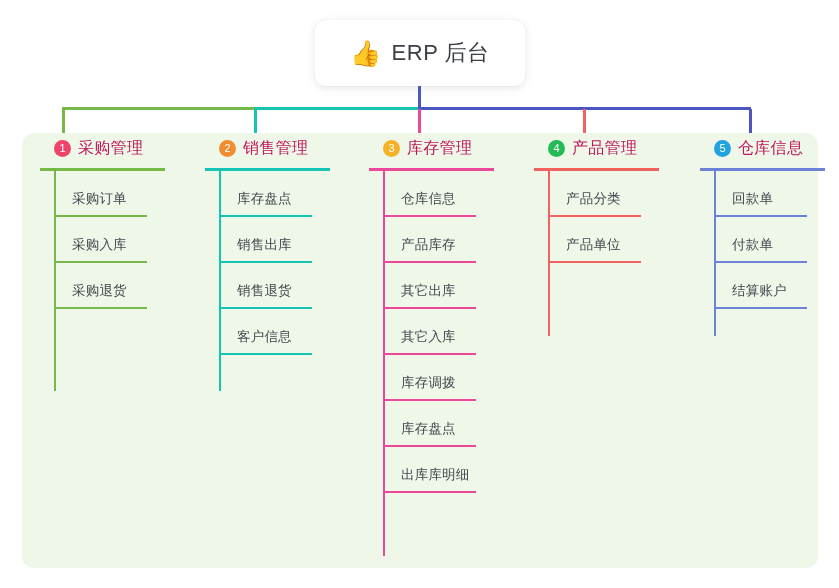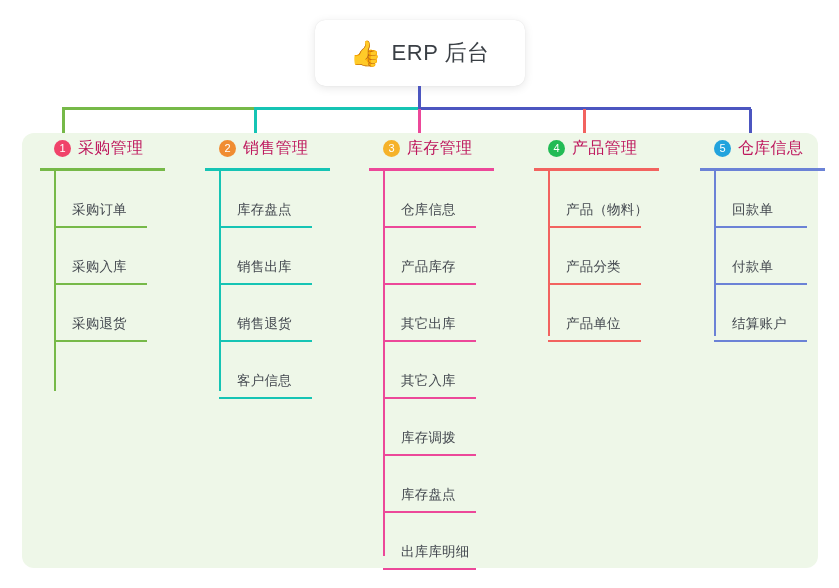--- a/index.html
+++ b/index.html
@@ -118,21 +118,21 @@
     padding-top: 0;
   }
   .spine {
     position: absolute;
     left: 0;
     top: 0;
     width: 2px;
   }
   .leaf {
     position: relative;
-    height: 57px;
+    height: 46px;
     padding-left: 18px;
   }
   .leaf-text {
     position: absolute;
     left: 18px;
     bottom: 9px;
     font-size: 13.5px;
     color: #43484f;
     white-space: nowrap;
     letter-spacing: 0.2px;
@@ -258,24 +258,20 @@
         </div>
         <div class="col" style="left: 512px;">
           <div class="col-head">
             <span class="badge" style="background: rgb(34, 187, 85);">4</span>
             <span class="col-title">产品管理</span>
           </div>
           <div class="col-rule" style="background: rgb(242, 99, 95); width: 125px; margin-left: 0px;"></div>
           <div class="col-body">
             <div class="spine" style="background: rgb(242, 99, 95); height: 165px;"></div>
             <div class="leaf">
-              <span class="leaf-text">产品（物料）</span>
-              <div class="leaf-rule" style="background: rgb(242, 99, 95);"></div>
-            </div>
-            <div class="leaf">
               <span class="leaf-text">产品分类</span>
               <div class="leaf-rule" style="background: rgb(242, 99, 95);"></div>
             </div>
             <div class="leaf">
               <span class="leaf-text">产品单位</span>
               <div class="leaf-rule" style="background: rgb(242, 99, 95);"></div>
             </div>
           </div>
         </div>
         <div class="col" style="left: 678px;">

